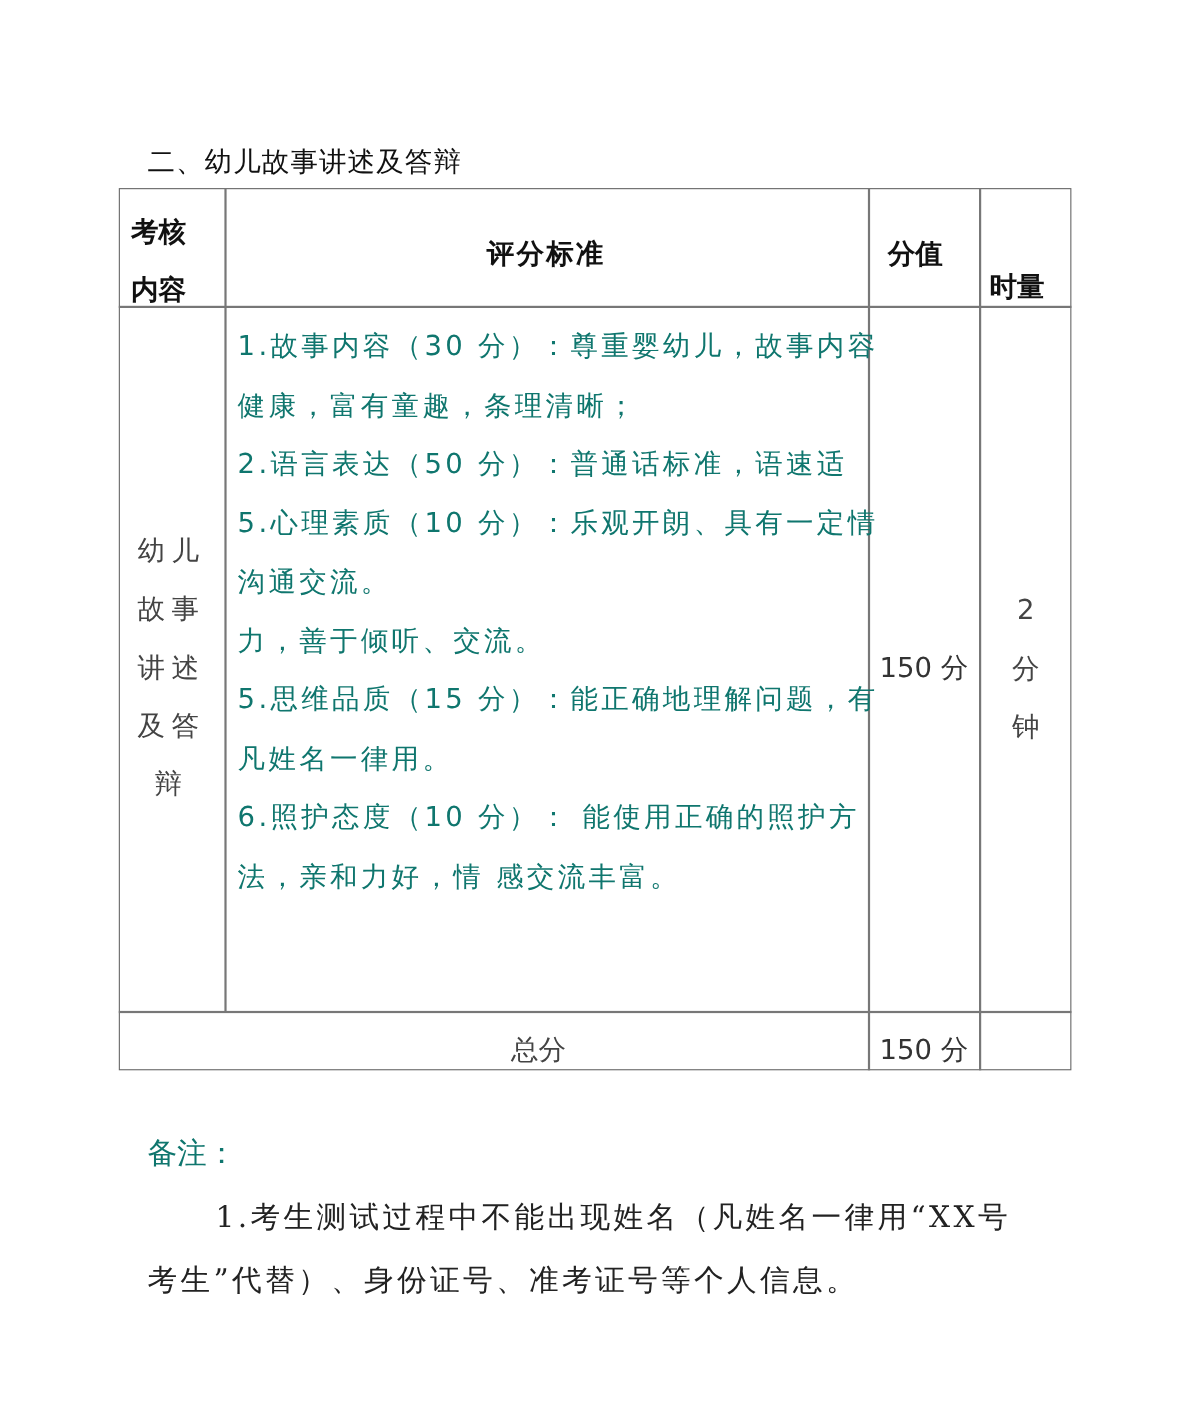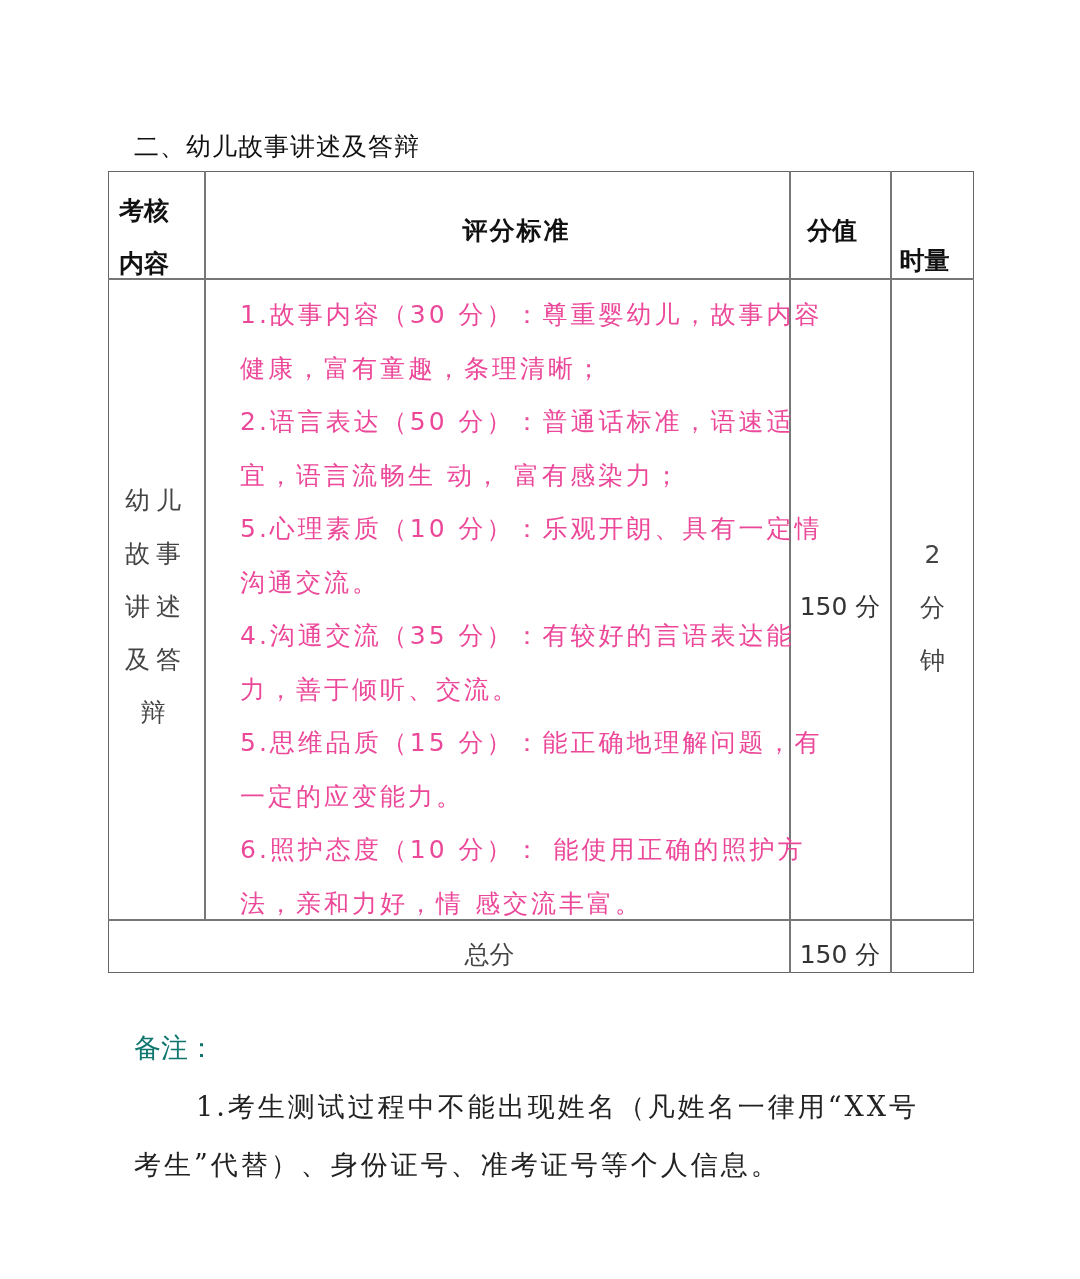--- a/index.html
+++ b/index.html
@@ -3,21 +3,21 @@
 <meta charset="utf-8">
 <style>
   html, body { margin:0; padding:0; background:#ffffff; }
   body { width:1080px; height:1279px; position:relative; overflow:hidden;
          font-family:"DejaVu Sans","Liberation Sans",sans-serif; color:#222; }
   .title { position:absolute; left:134px; top:118px; font-size:25px; font-weight:normal; letter-spacing:1px; color:#111;margin-top:12px; }
   .grid { position:absolute; left:108px; top:171px; width:866px; height:802px; border:1.5px solid #666; box-sizing:border-box; }
   .line { position:absolute; background:#777; }
   .cell-text { position:absolute; text-align:center; color:#2a2a2a; }
   .hdr { font-size:25px; font-weight:bold; color:#111; }
-  .criteria { position:absolute; left:216px; top:288px; width:570px; font-size:25px; line-height:53.5px; color:#ec4899; letter-spacing:3px;margin-left:24px; }
+  .criteria { position:absolute; left:216px; top:288px; width:570px; font-size:25px; line-height:53.5px; color:#0f766e; letter-spacing:3px; }
   .criteria div { white-space:nowrap; }
   .vert { font-size:25px; line-height:53px; color:#444; letter-spacing:6px; }
   .notes-title { position:absolute; left:134px; top:1030px; font-size:27px; color:#0f766e; font-family:"DejaVu Serif","Liberation Serif",serif; }
   .notes-body { position:absolute; left:134px; top:1078px; width:790px; font-size:27px; line-height:58px; color:#222; letter-spacing:3px; text-indent:62px; font-family:"DejaVu Serif","Liberation Serif",serif; }
 </style>
 </head>
 <body>
 
 <div class="title">二、幼儿故事讲述及答辩</div>
 
@@ -28,43 +28,41 @@
   <div class="line" style="left:789px; top:171px; width:1.5px; height:802px;"></div>
   <div class="line" style="left:890px; top:171px; width:1.5px; height:802px;"></div>
 
   <div class="line" style="left:108px; top:278px; width:866px; height:1.5px;"></div>
   <div class="line" style="left:108px; top:919px; width:866px; height:1.5px;"></div>
 
   <div class="cell-text hdr" style="left:96px; top:184px; width:96px; line-height:53px;">
     <div>考核</div>
     <div>内容</div>
   </div>
-  <div class="cell-text hdr" style="left:204px; top:214px; width:585px; letter-spacing:2px;margin-left:20px;">评分标准</div>
+  <div class="cell-text hdr" style="left:204px; top:214px; width:585px; letter-spacing:2px;">评分标准</div>
   <div class="cell-text hdr" style="left:790px; top:214px; width:84px;">分值</div>
   <div class="cell-text hdr" style="left:891px; top:214px; width:67px;margin-top:30px;">时量</div>
 
   <div class="cell-text vert" style="left:108px; top:474px; width:96px;">
     <div>幼儿</div>
     <div>故事</div>
     <div>讲述</div>
     <div>及答</div>
     <div>辩</div>
   </div>
 
   <div class="criteria">
     <div>1.故事内容（30 分）：尊重婴幼儿，故事内容</div>
     <div>健康，富有童趣，条理清晰；</div>
     <div>2.语言表达（50 分）：普通话标准，语速适</div>
-    <div>宜，语言流畅生 动， 富有感染力；</div>
     <div>5.心理素质（10 分）：乐观开朗、具有一定情</div>
     <div>沟通交流。</div>
-    <div>4.沟通交流（35 分）：有较好的言语表达能</div>
     <div>力，善于倾听、交流。</div>
     <div>5.思维品质（15 分）：能正确地理解问题，有</div>
-    <div>一定的应变能力。</div>
+    <div>凡姓名一律用。</div>
     <div>6.照护态度（10 分）： 能使用正确的照护方</div>
     <div>法，亲和力好，情 感交流丰富。</div>
   </div>
 
   <div class="cell-text" style="left:790px; top:590px; width:100px; font-size:25px; color:#333;">150 分</div>
 
   <div class="cell-text" style="left:891px; top:528px; width:83px; font-size:25px; line-height:53px; color:#444;">
     <div>2</div>
     <div>分</div>
     <div>钟</div>

